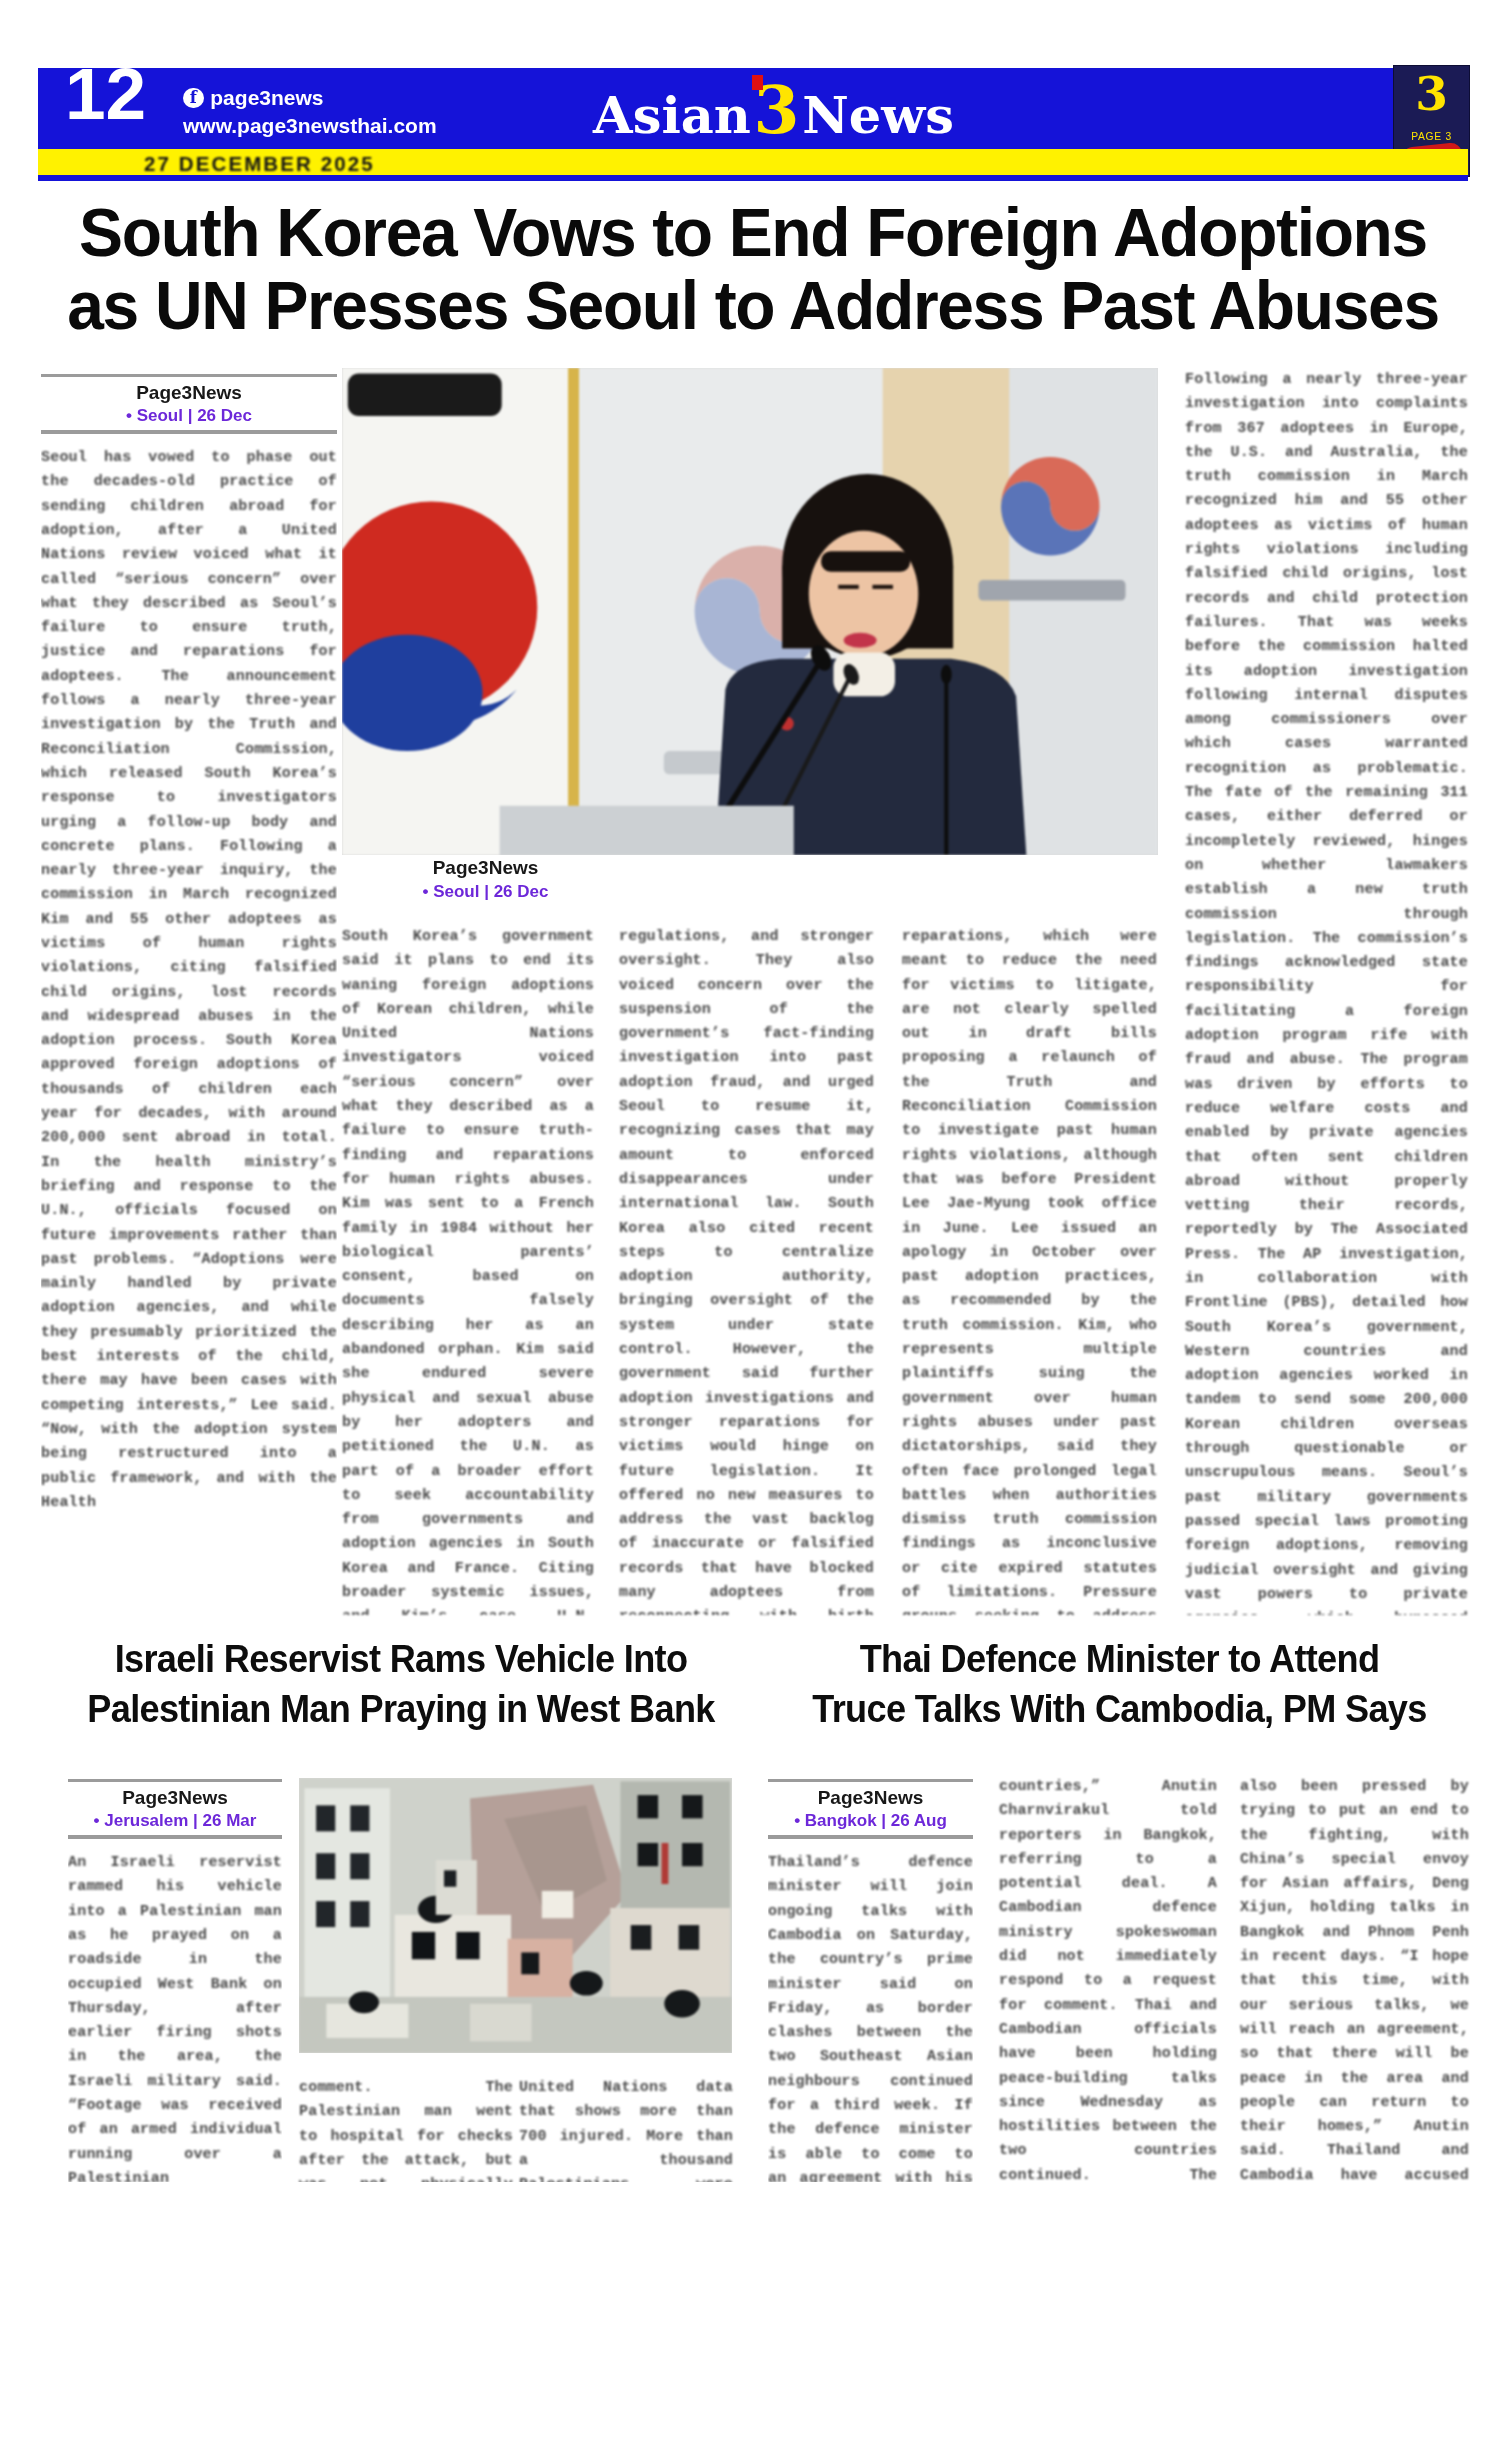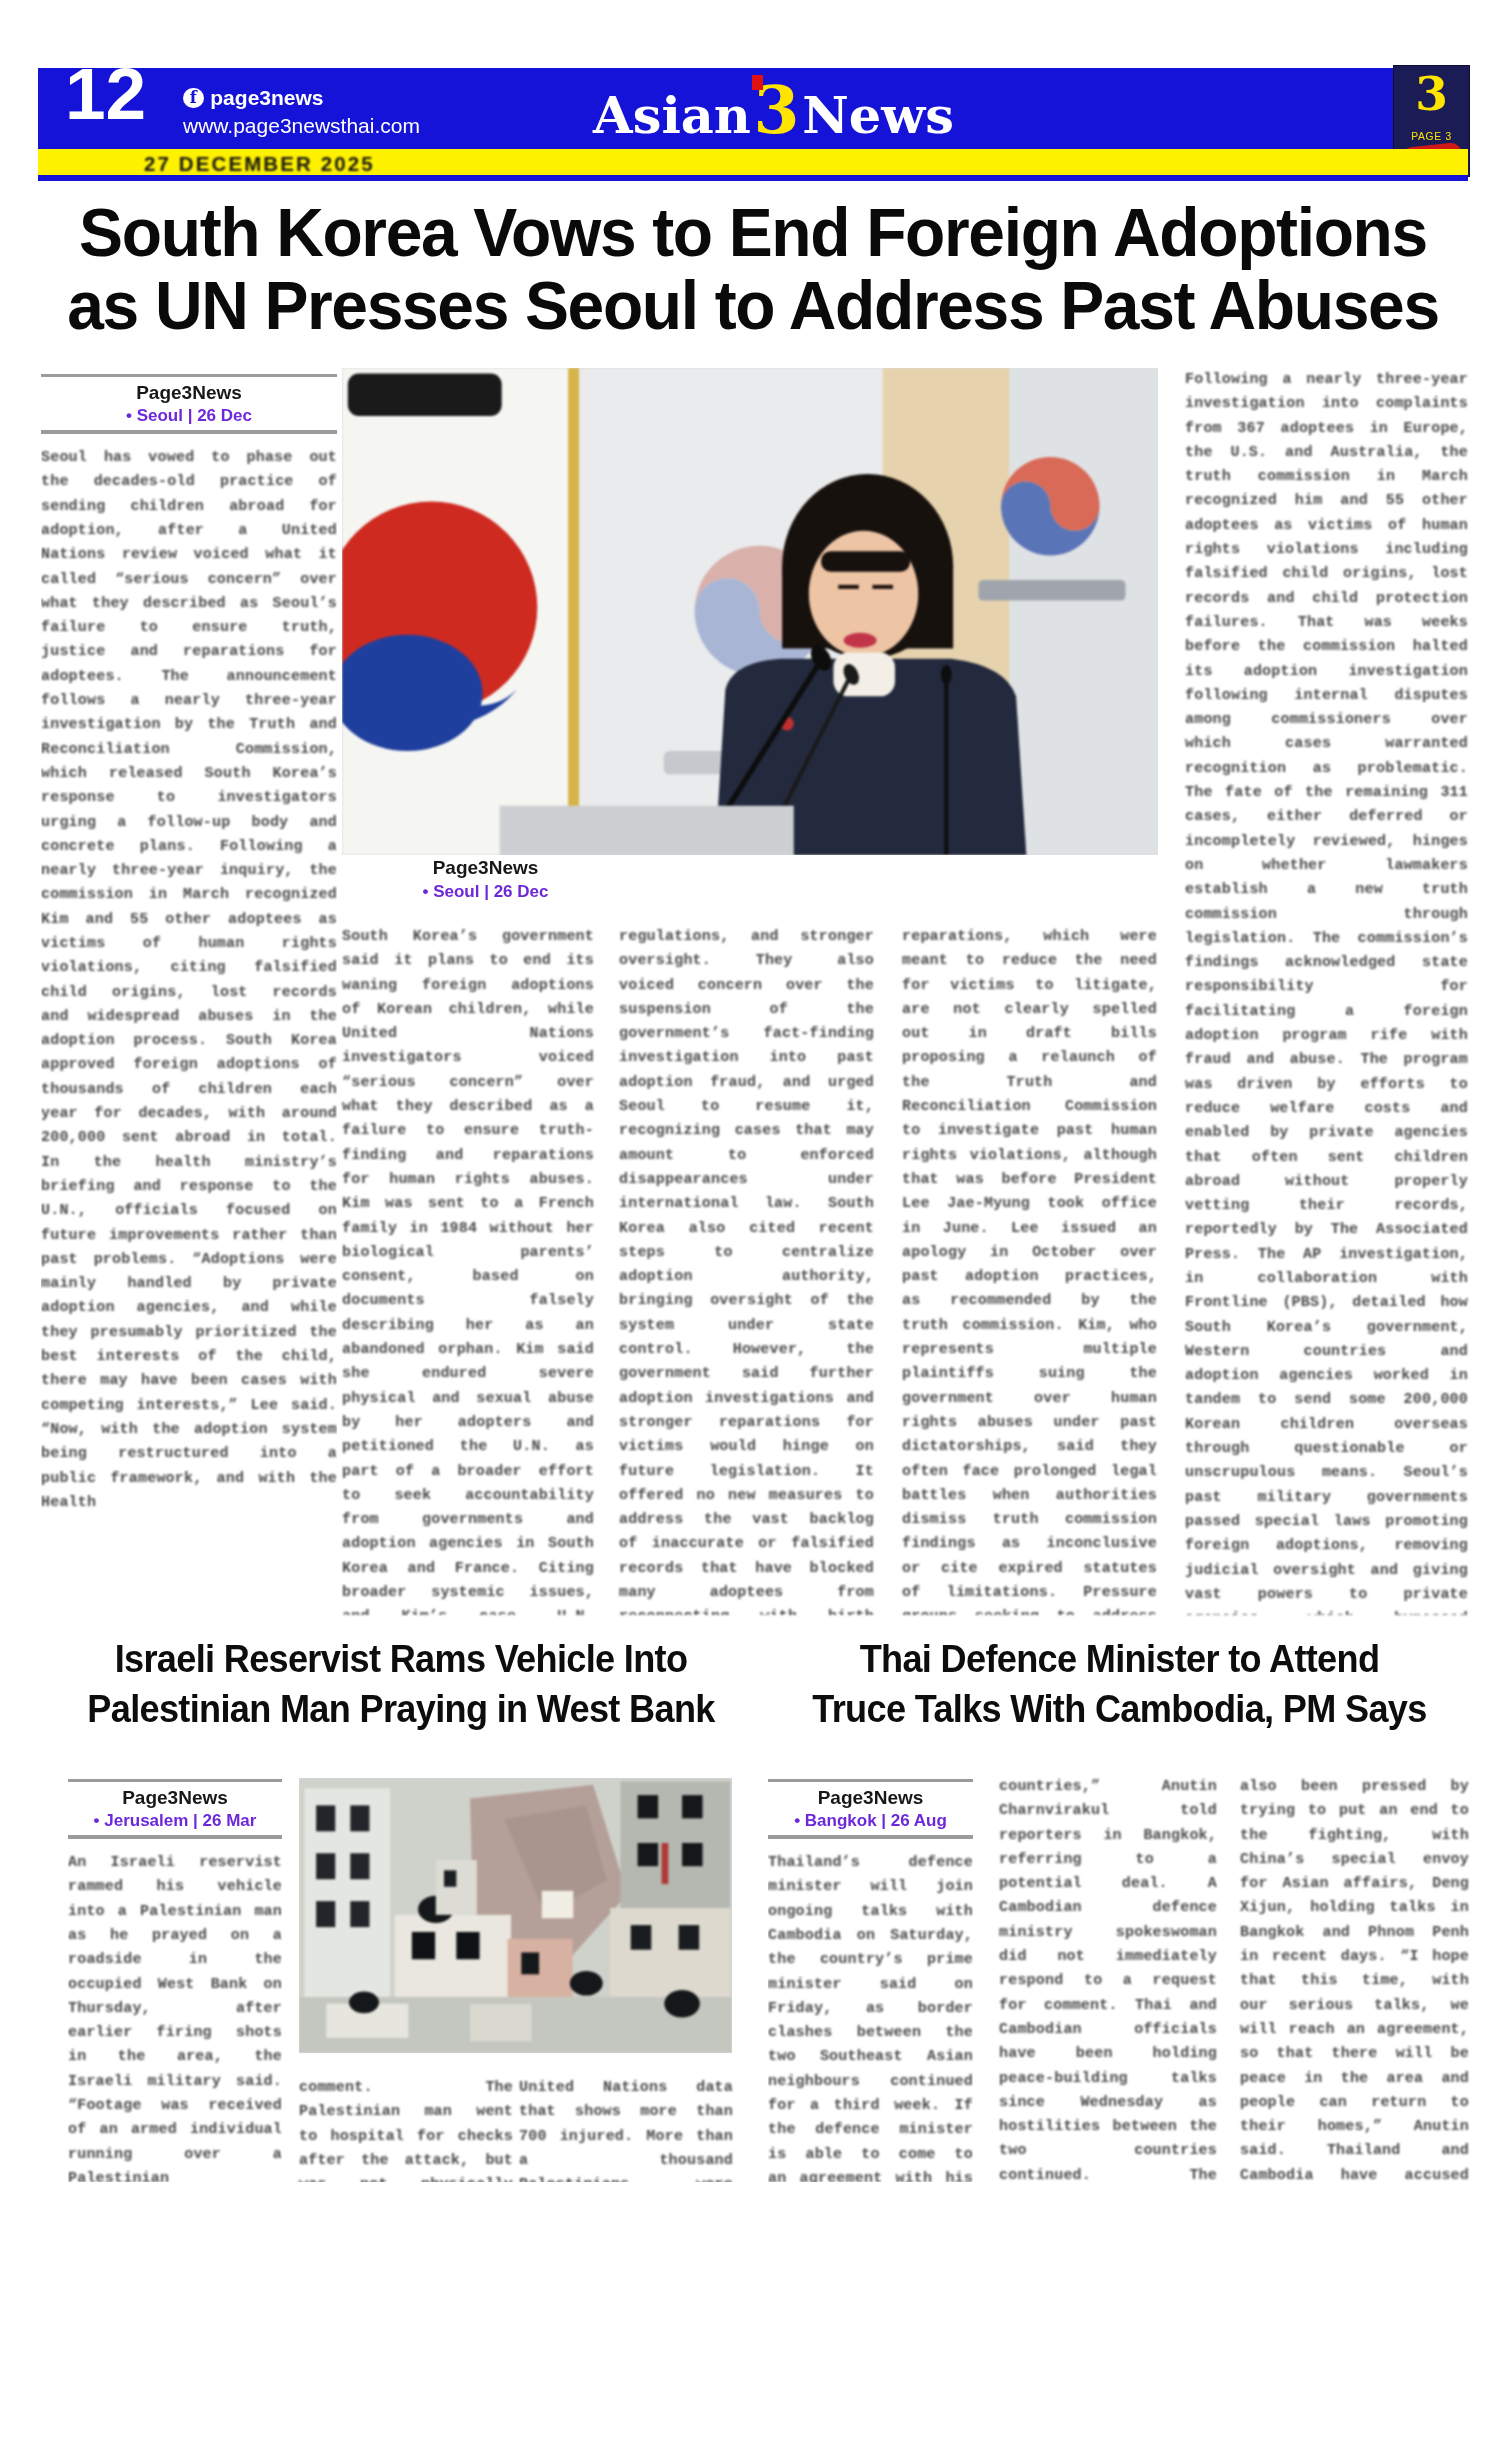--- a/index.html
+++ b/index.html
@@ -5,21 +5,21 @@
   html,body{margin:0;padding:0;background:#ffffff;}
   .page{position:relative;width:1506px;height:2182px;background:#ffffff;overflow:hidden;
         font-family:"Liberation Sans",sans-serif;color:#111;}
   
   .bar-blue{position:absolute;left:38px;top:68px;width:1430px;height:81px;background:#1513d8;}
   .page-num{position:absolute;left:65px;top:57px;font-size:73px;font-weight:800;color:#fff;line-height:1;}
   .fb-row{position:absolute;left:183px;top:86px;display:flex;align-items:center;gap:6.8px;}
   .fb-icon{width:20.5px;height:20.5px;border-radius:50%;background:#fff;color:#1513d8;font-weight:800;
            font-family:"DejaVu Serif",serif;font-size:16.4px;line-height:20.5px;text-align:center;}
   .fb-label{color:#fff;font-weight:800;font-size:21px;}
-  .site-url{position:absolute;left:183px;top:114px;color:#fff;font-weight:400;font-size:21px;}
+  .site-url{position:absolute;left:183px;top:114px;color:#fff;font-weight:700;font-size:21px;}
   .logo-center{position:absolute;left:534px;top:71px;width:479px;text-align:center;
                font-family:"DejaVu Serif",serif;font-weight:800;color:#fff;font-size:51px;white-space:nowrap;}
   .logo-center .three{color:#ffe400;font-size:66px;position:relative;margin:0 2.7px;}
   .logo-center .accent{position:absolute;left:-1.4px;top:4.1px;width:11px;height:15px;background:#e01010;display:inline-block;}
   .world-tab{position:absolute;left:1137px;top:103px;width:256px;height:73px;background:#fff200;
              border-radius:36px 0 0 0;text-align:center;}
   .world-tab span{display:inline-block;margin-top:18px;font-family:"DejaVu Serif",serif;font-weight:800;
              font-size:36px;color:#1412a8;letter-spacing:1.4px;filter:blur(0.3px);}
   .badge{position:absolute;left:1393px;top:65px;width:77px;height:112px;background:#1b1b55;
          border:1.4px solid #0d0d35;box-sizing:border-box;display:flex;flex-direction:column;align-items:center;}

